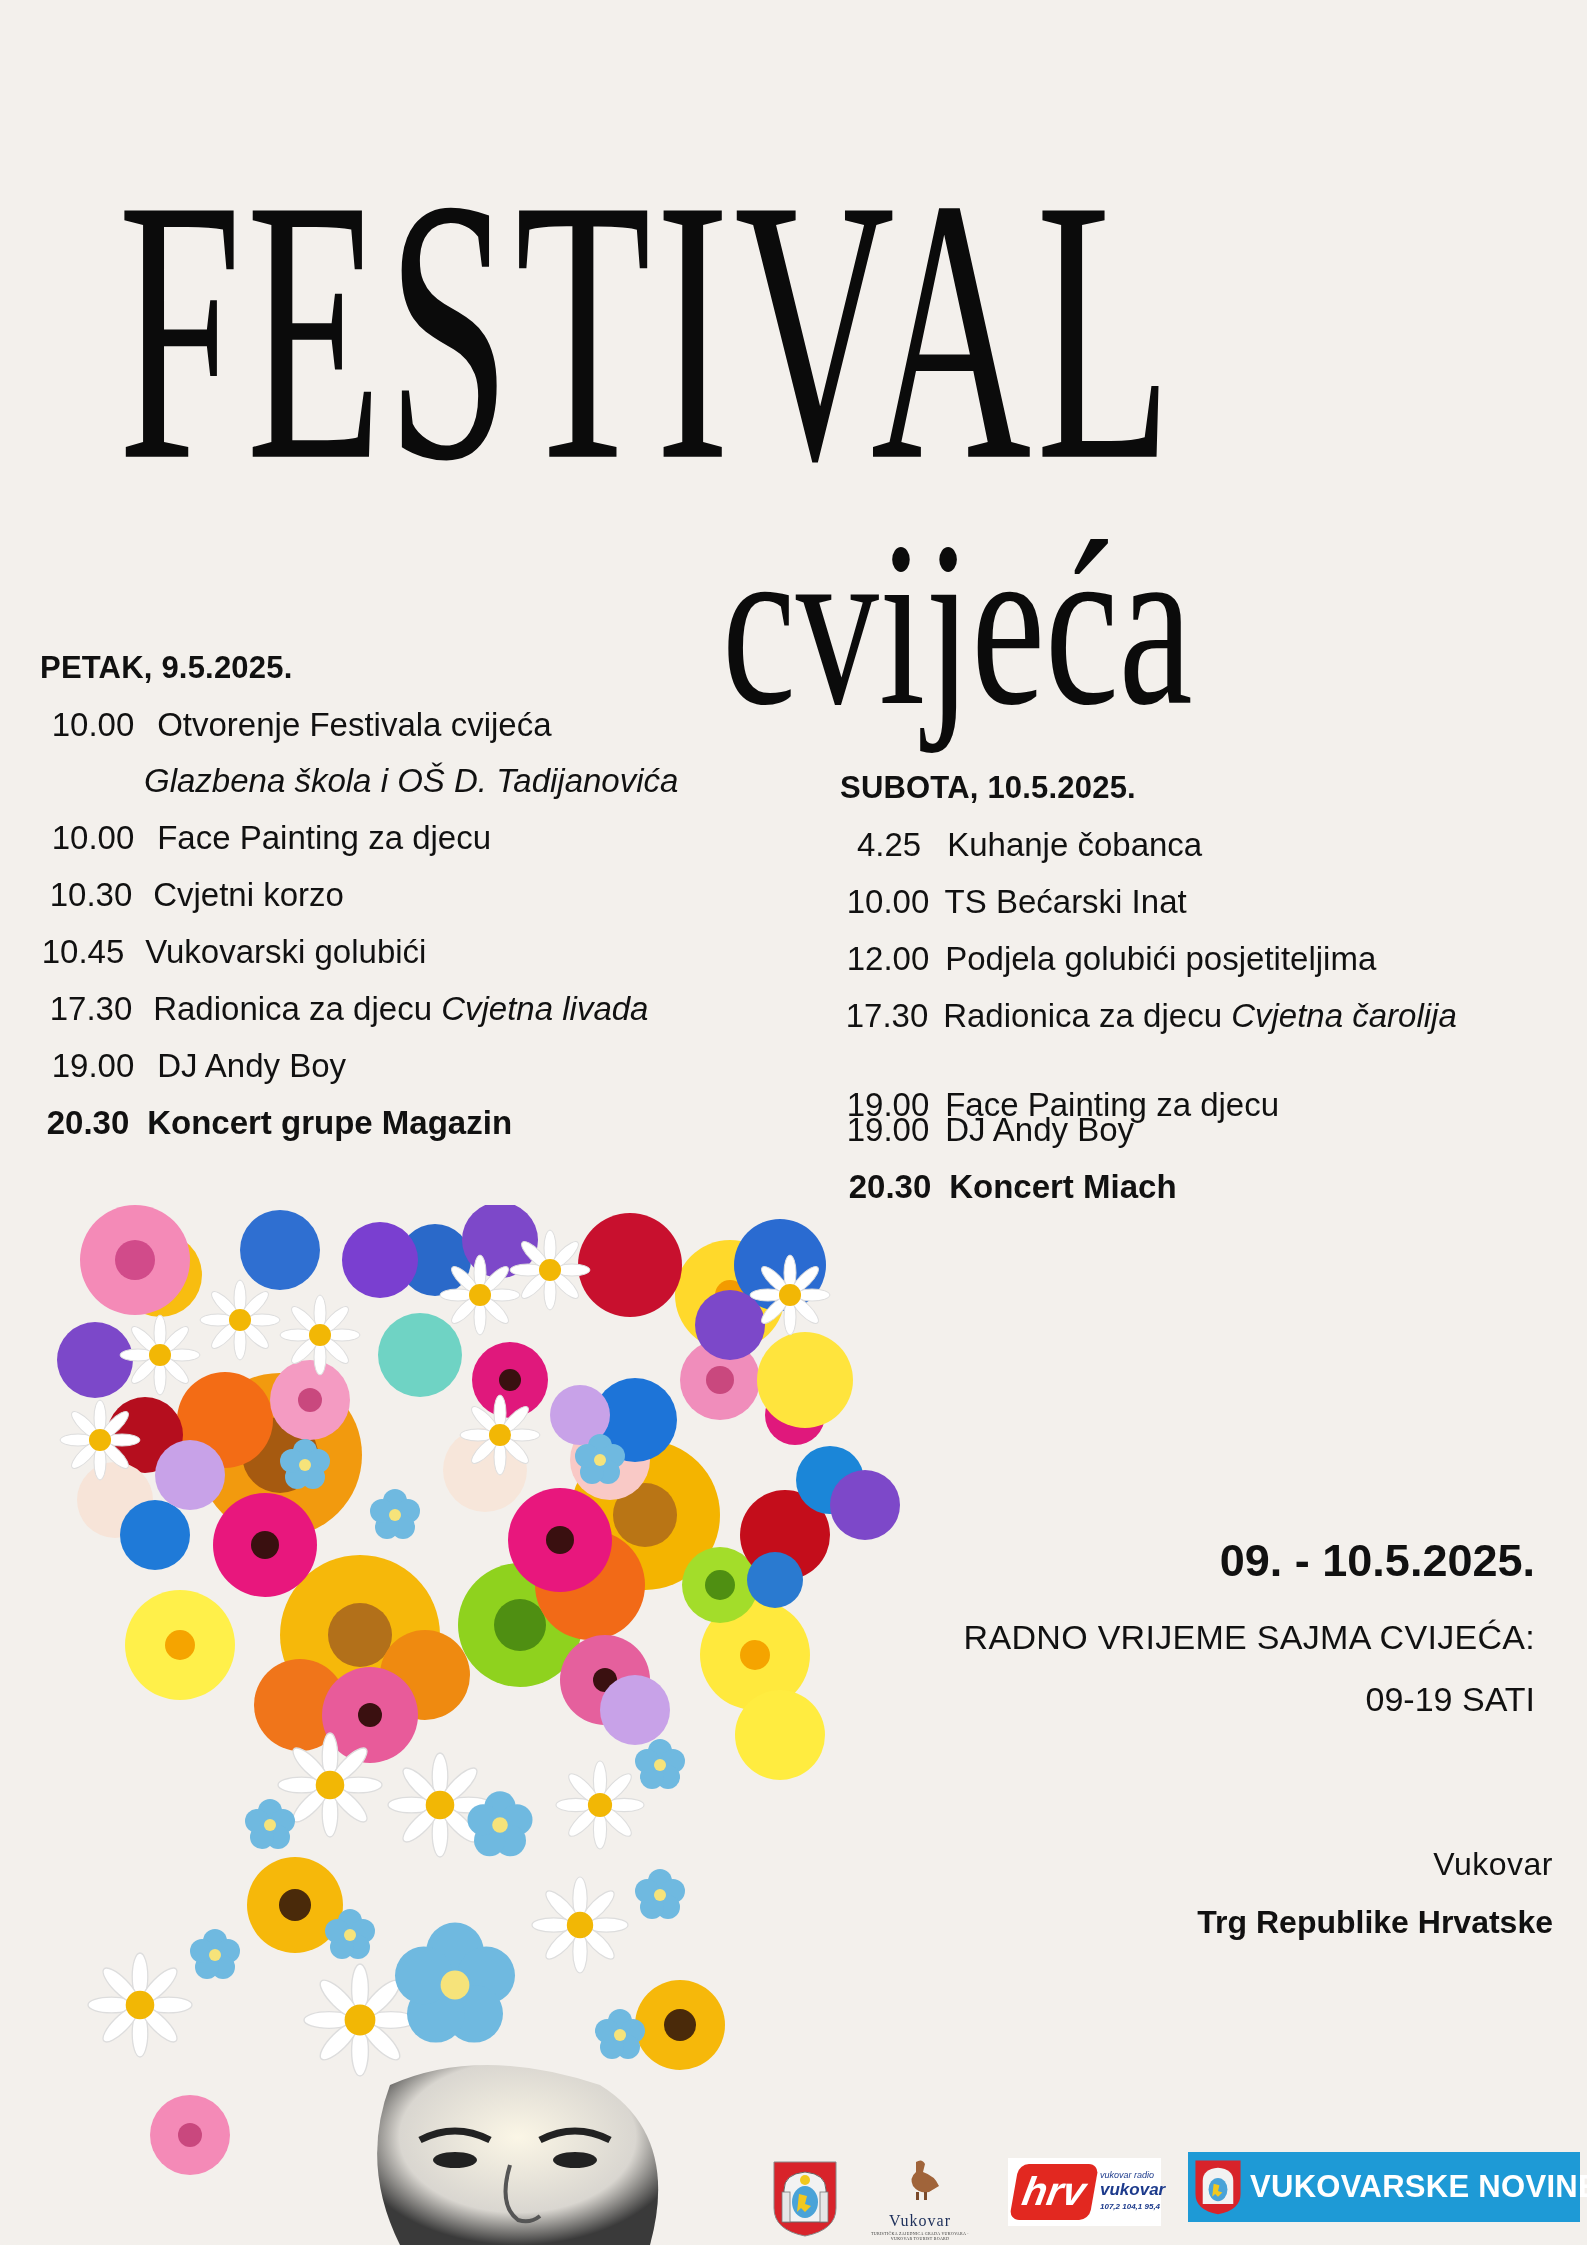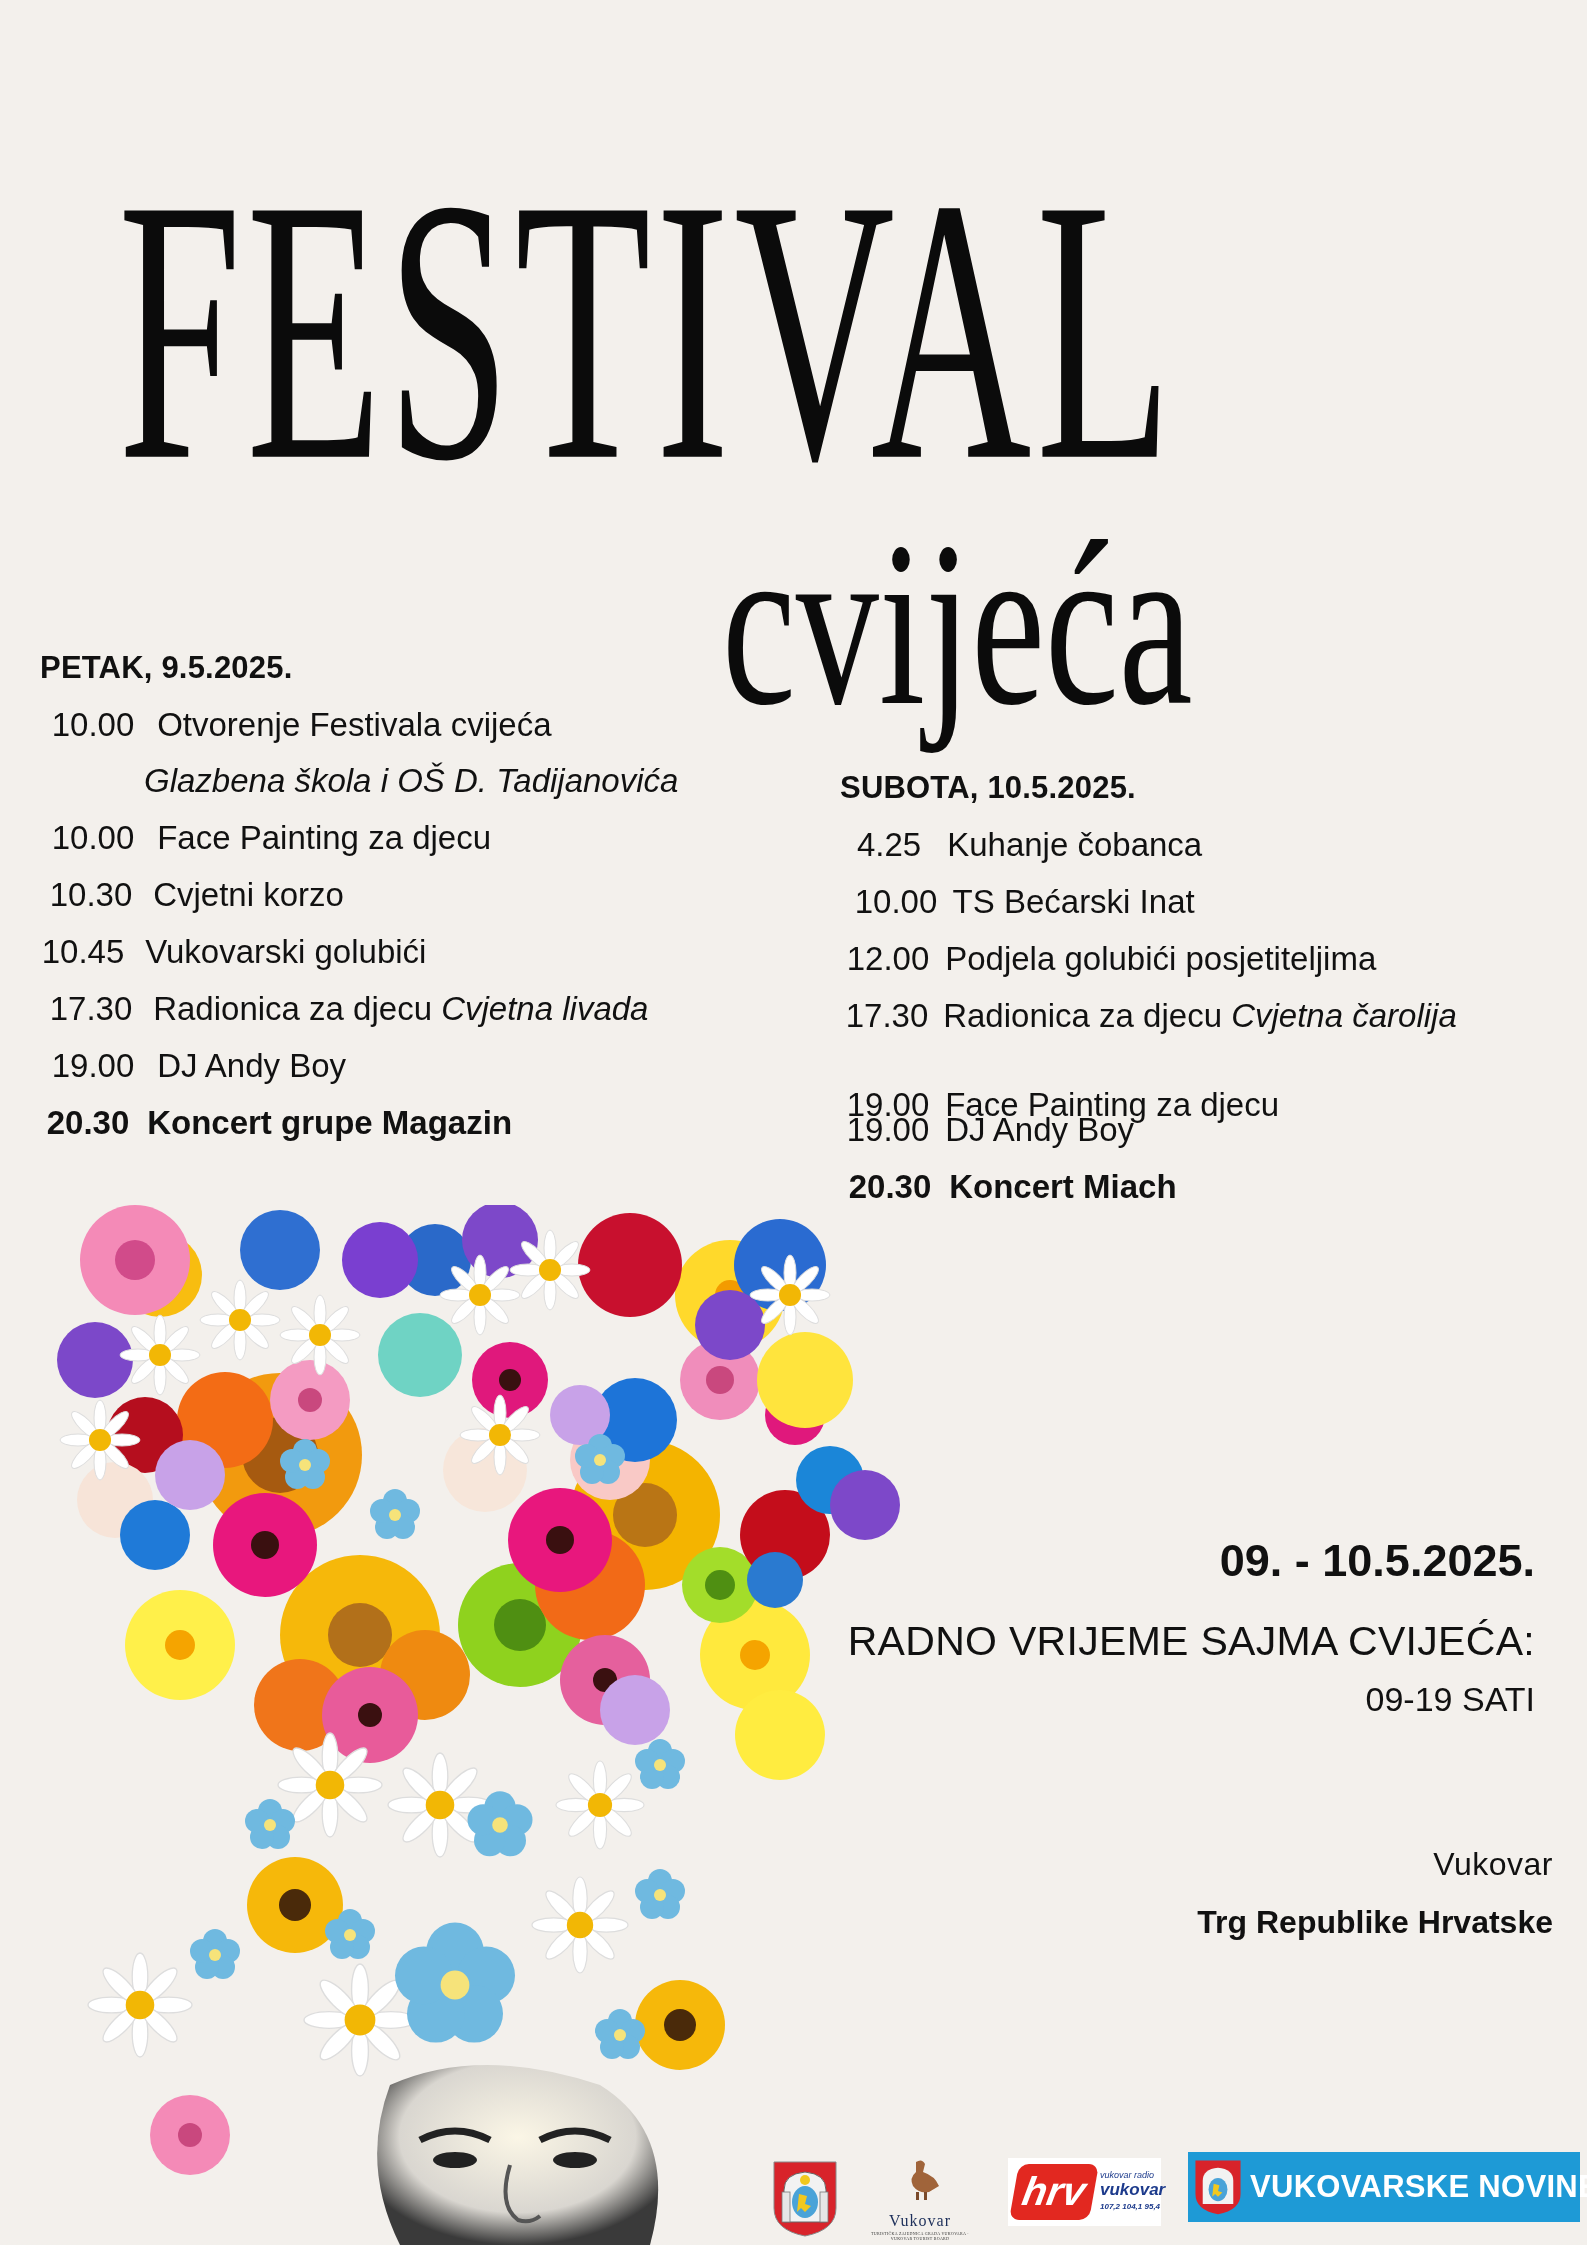--- a/index.html
+++ b/index.html
@@ -40,21 +40,21 @@
     .sched-line .time { display: inline-block; text-align: center; }
     .sched-line.bold { font-weight: 700; }
     .it { font-style: italic; }
 
     
     .info-date {
       right: 52px; top: 1535px; font-size: 45px; font-weight: 700;
       white-space: nowrap; text-align: right;
     }
     .info-hours-label {
-      right: 52px; top: 1618px; font-size: 41px; font-weight: 400;
+      right: 52px; top: 1618px; font-size: 34px; font-weight: 400;
       white-space: nowrap; text-align: right; letter-spacing: 0.3px;
     }
     .info-hours-value {
       right: 52px; top: 1680px; font-size: 34px; font-weight: 400;
       white-space: nowrap; text-align: right; margin-left: 28px;
     }
     .info-city {
       right: 34px; top: 1846px; font-size: 32px; font-weight: 400;
       white-space: nowrap; text-align: right; letter-spacing: 0.5px;
     }
@@ -140,21 +140,21 @@
   <span class="time" style="width:100px;">20.30</span>
   <span>Koncert grupe Magazin</span>
 </div>
 
 <div class="abs day-heading" style="left:840px; top:770px;">SUBOTA, 10.5.2025.</div>
 
 <div class="abs sched-line" style="left:840px; top:825px;">
   <span class="time" style="width:98px;">4.25</span>
   <span>Kuhanje čobanca</span>
 </div>
-<div class="abs sched-line" style="left:840px; top:882px;margin-left:8px;">
+<div class="abs sched-line" style="left:840px; top:882px;">
   <span class="time" style="width:96px;">10.00</span>
   <span>TS Bećarski Inat</span>
 </div>
 <div class="abs sched-line" style="left:840px; top:939px;">
   <span class="time" style="width:96px;">12.00</span>
   <span>Podjela golubići posjetiteljima</span>
 </div>
 <div class="abs sched-line" style="left:840px; top:996px;">
   <span class="time" style="width:94px;">17.30</span>
   <span>Radionica za djecu</span>

